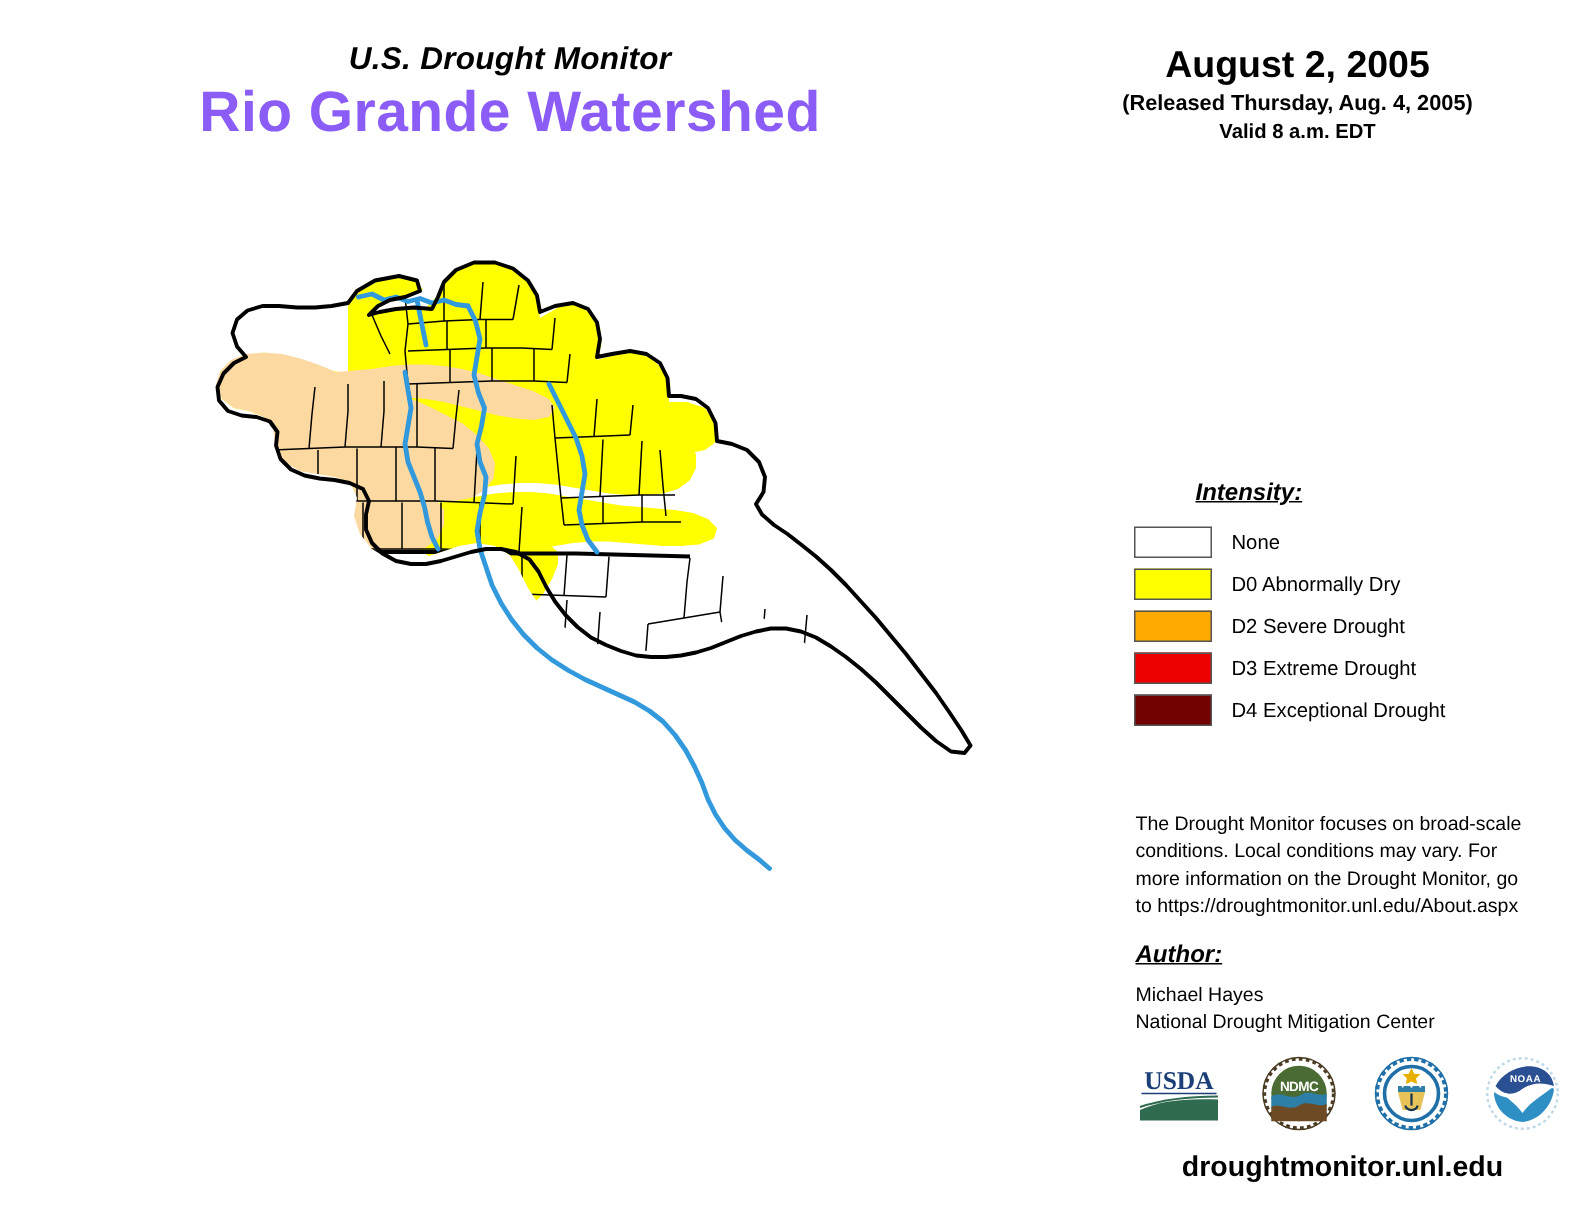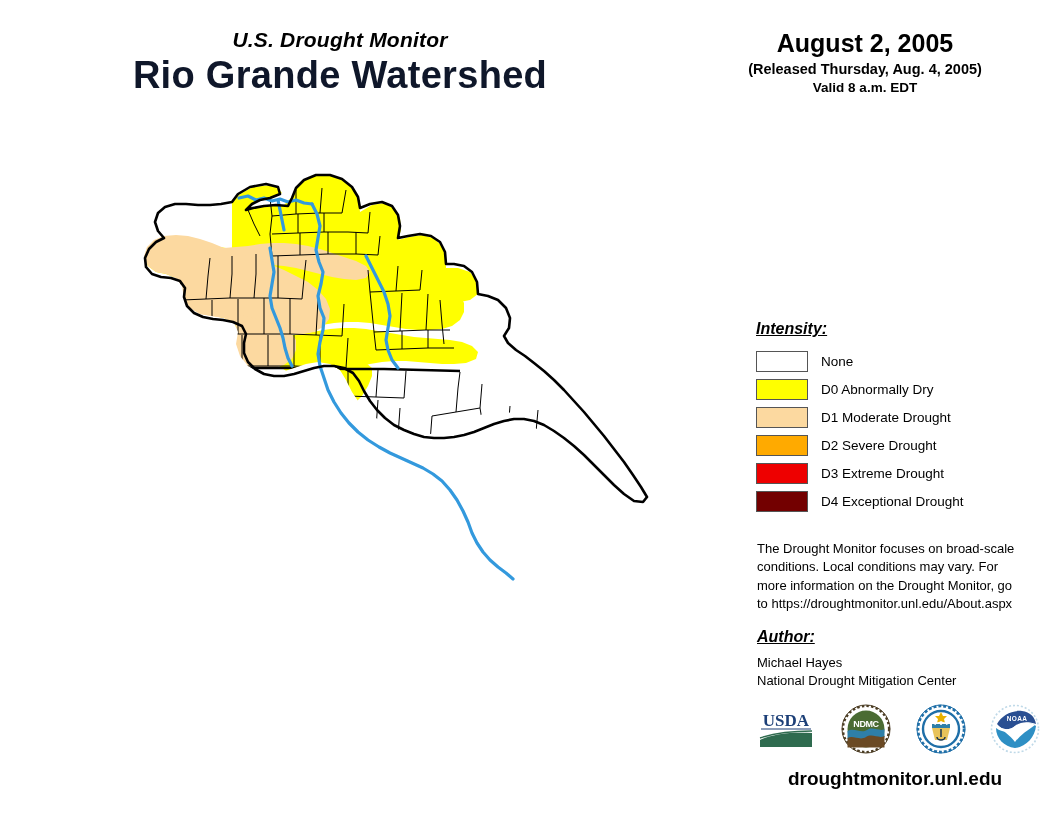--- a/index.html
+++ b/index.html
@@ -28,21 +28,21 @@
     font-size: 21px;
     font-weight: bold;
     font-style: italic;
     color: #000;
     letter-spacing: 0.2px;
     line-height: 1.1;
   }
   #title-main {
     font-size: 38px;
     font-weight: bold;
-    color: #0f172a;
+    color: #8b5cf6;
     line-height: 1.15;
     margin-top: 3px;
     letter-spacing: 0.3px;
   }
 
   #date-block {
     position: absolute;
     left: 700px; top: 30px;
     width: 330px;
     text-align: center;
@@ -82,20 +82,21 @@
     left: 756px; top: 320px;
     width: 280px;
   }
   #legend-title {
     font-size: 16px;
     font-weight: bold;
     font-style: italic;
     text-decoration: underline;
     color: #000;
     margin-bottom: 9px;
+    margin-left: 41px;
   }
   .legend-row {
     display: flex;
     align-items: center;
     height: 28px;
   }
   .legend-swatch {
     width: 52px; height: 21px;
     border: 1px solid #555;
     flex: 0 0 auto;
@@ -427,24 +428,20 @@
 
     <div class="legend-row">
       <span class="legend-swatch" style="background:#FFFFFF"></span>
       <span class="legend-label">None</span>
     </div>
     <div class="legend-row">
       <span class="legend-swatch" style="background:#FFFF00"></span>
       <span class="legend-label">D0 Abnormally Dry</span>
     </div>
     <div class="legend-row">
-      <span class="legend-swatch" style="background:#FCD9A0"></span>
-      <span class="legend-label">D1 Moderate Drought</span>
-    </div>
-    <div class="legend-row">
       <span class="legend-swatch" style="background:#FFAA00"></span>
       <span class="legend-label">D2 Severe Drought</span>
     </div>
     <div class="legend-row">
       <span class="legend-swatch" style="background:#EE0000"></span>
       <span class="legend-label">D3 Extreme Drought</span>
     </div>
     <div class="legend-row">
       <span class="legend-swatch" style="background:#730000"></span>
       <span class="legend-label">D4 Exceptional Drought</span>

